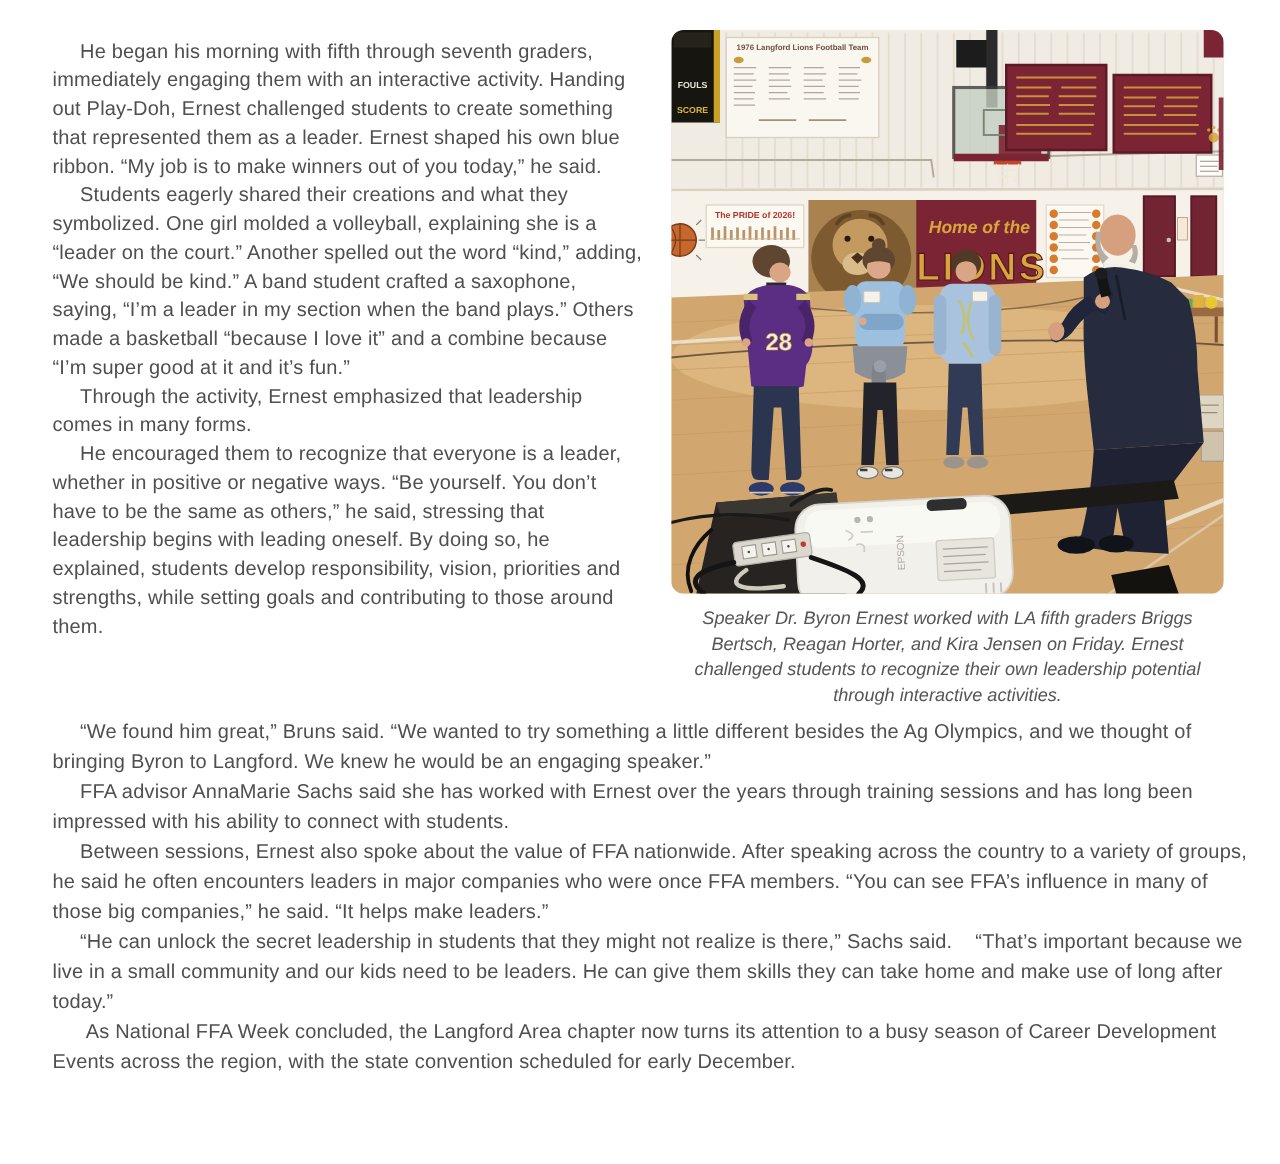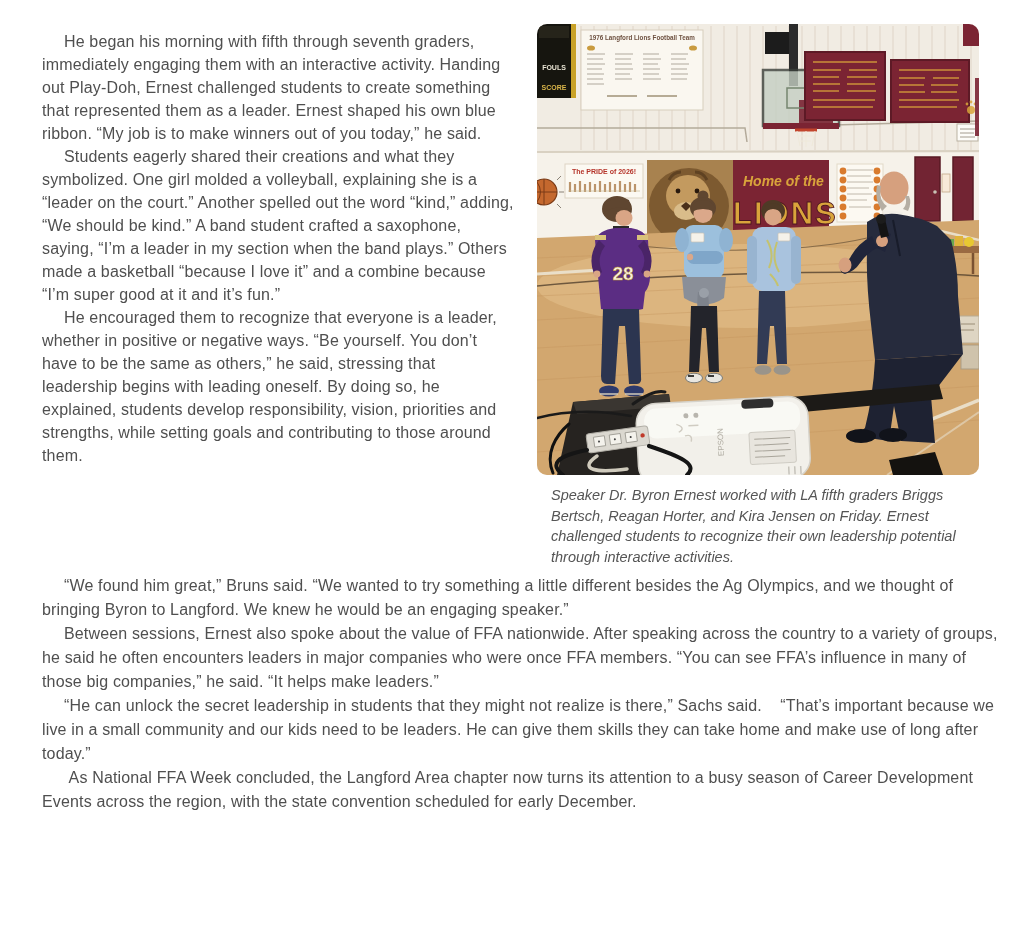--- a/index.html
+++ b/index.html
@@ -17,31 +17,32 @@
   }
   .bottom-section{padding:7px 20px 24px 42px;}
   .bottom-section p.para{line-height:24px;}
   figure{margin:0;}
   .photo-frame{
     width:442px;height:451px;border-radius:10px;overflow:hidden;
     background:#e9e2d6;line-height:0;
   }
   figcaption{
     margin-top:10px;padding:0 14px;font-style:italic;
-    font-size:14.5px;line-height:20.5px;text-align:left;color:#555555;
+    font-size:14.5px;line-height:20.5px;text-align:center;color:#555555;
   }
   svg text{font-family:"Liberation Sans",sans-serif;}
 </style>
 </head>
 <body>
 
 <div class="top-section">
   <div class="text-column">
     <p class="para">He began his morning with fifth through seventh graders, immediately engaging them with an interactive activity. Handing out Play-Doh, Ernest challenged students to create something that represented them as a leader. Ernest shaped his own blue ribbon. “My job is to make winners out of you today,” he said.</p>
     <p class="para">Students eagerly shared their creations and what they symbolized. One girl molded a volleyball, explaining she is a “leader on the court.” Another spelled out the word “kind,” adding, “We should be kind.” A band student crafted a saxophone, saying, “I’m a leader in my section when the band plays.” Others made a basketball “because I love it” and a combine because “I’m super good at it and it’s fun.”</p>
+    <p class="para">Through the activity, Ernest emphasized that leadership comes in many forms.</p>
     <p class="para">He encouraged them to recognize that everyone is a leader, whether in positive or negative ways. “Be yourself. You don’t have to be the same as others,” he said, stressing that leadership begins with leading oneself. By doing so, he explained, students develop responsibility, vision, priorities and strengths, while setting goals and contributing to those around them.</p>
   </div>
 
   <div class="photo-column">
     <figure>
       <div class="photo-frame">
         
         <svg width="442" height="451" viewBox="0 0 442 451">
 
           <g>
@@ -283,16 +284,17 @@
           </g>
         </svg>
       </div>
       <figcaption>Speaker Dr. Byron Ernest worked with LA fifth graders Briggs Bertsch, Reagan Horter, and Kira Jensen on Friday. Ernest challenged students to recognize their own leadership potential through interactive activities.</figcaption>
     </figure>
   </div>
 </div>
 
 <div class="bottom-section">
   <p class="para">“We found him great,” Bruns said. “We wanted to try something a little different besides the Ag Olympics, and we thought of bringing Byron to Langford. We knew he would be an engaging speaker.”</p>
+  <p class="para">FFA advisor AnnaMarie Sachs said she has worked with Ernest over the years through training sessions and has long been impressed with his ability to connect with students.</p>
   <p class="para">Between sessions, Ernest also spoke about the value of FFA nationwide. After speaking across the country to a variety of groups, he said he often encounters leaders in major companies who were once FFA members. “You can see FFA’s influence in many of those big companies,” he said. “It helps make leaders.”</p>
   <p class="para">“He can unlock the secret leadership in students that they might not realize is there,” Sachs said.    “That’s important because we live in a small community and our kids need to be leaders. He can give them skills they can take home and make use of long after today.”</p>
   <p class="para"> As National FFA Week concluded, the Langford Area chapter now turns its attention to a busy season of Career Development Events across the region, with the state convention scheduled for early December.</p>
 </div>
 
 </body></html>

